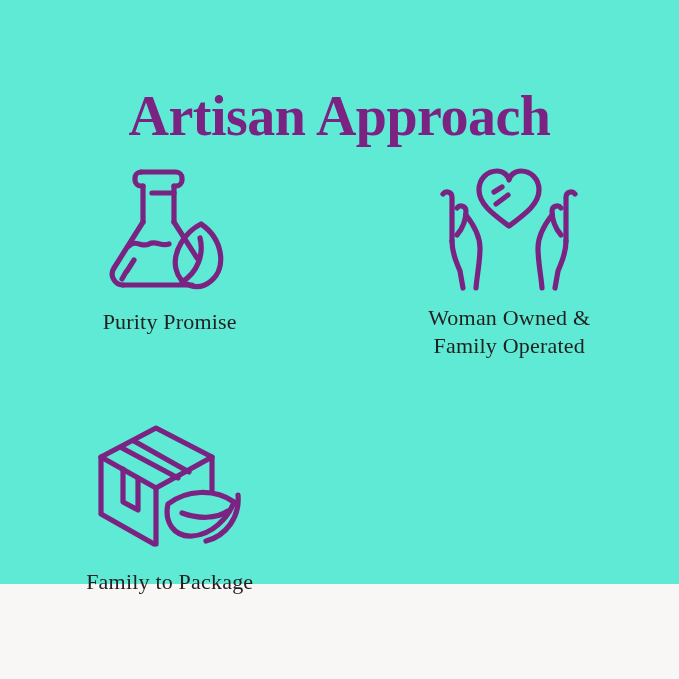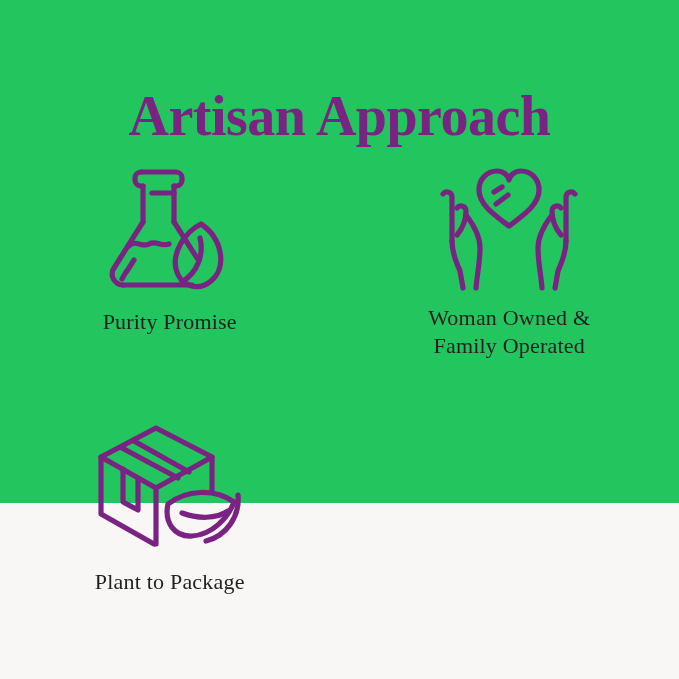--- a/index.html
+++ b/index.html
@@ -9,22 +9,22 @@
   body {
     width: 679px;
     height: 679px;
     background: #f8f7f6;
     font-family: "Liberation Serif", "DejaVu Serif", serif;
     overflow: hidden;
   }
   .page {
     position: relative;
     width: 679px;
-    height: 503px;
-    background: #22c55e;
+    height: 584px;
+    background: #5eead4;
     box-sizing: border-box;
   }
   .page-title {
     position: absolute;
     top: 48px;
     left: 0;
     width: 679px;
     text-align: center;
     font-family: "Liberation Serif", "DejaVu Serif", serif;
     font-weight: bold;
@@ -162,17 +162,17 @@
           <path d="M44 17 L99 48"></path>
           <path d="M32 24 L88 54"></path>
 
           <path d="M33 45 V78 L48 86 V54"></path>
 
           <path d="M78 80 c18 -14 46 -16 66 -2 c-6 16 -22 33 -42 34 c-18 1 -28 -14 -24 -32 Z"></path>
           <path d="M148 71 c2 22 -12 41 -32 46"></path>
           <path d="M92 89 c16 6 34 6 46 -2"></path>
         </svg>
       </div>
-      <div class="label">Plant to Package</div>
+      <div class="label">Family to Package</div>
     </div>
 
   </div>
 </div>
 
 </body></html>

